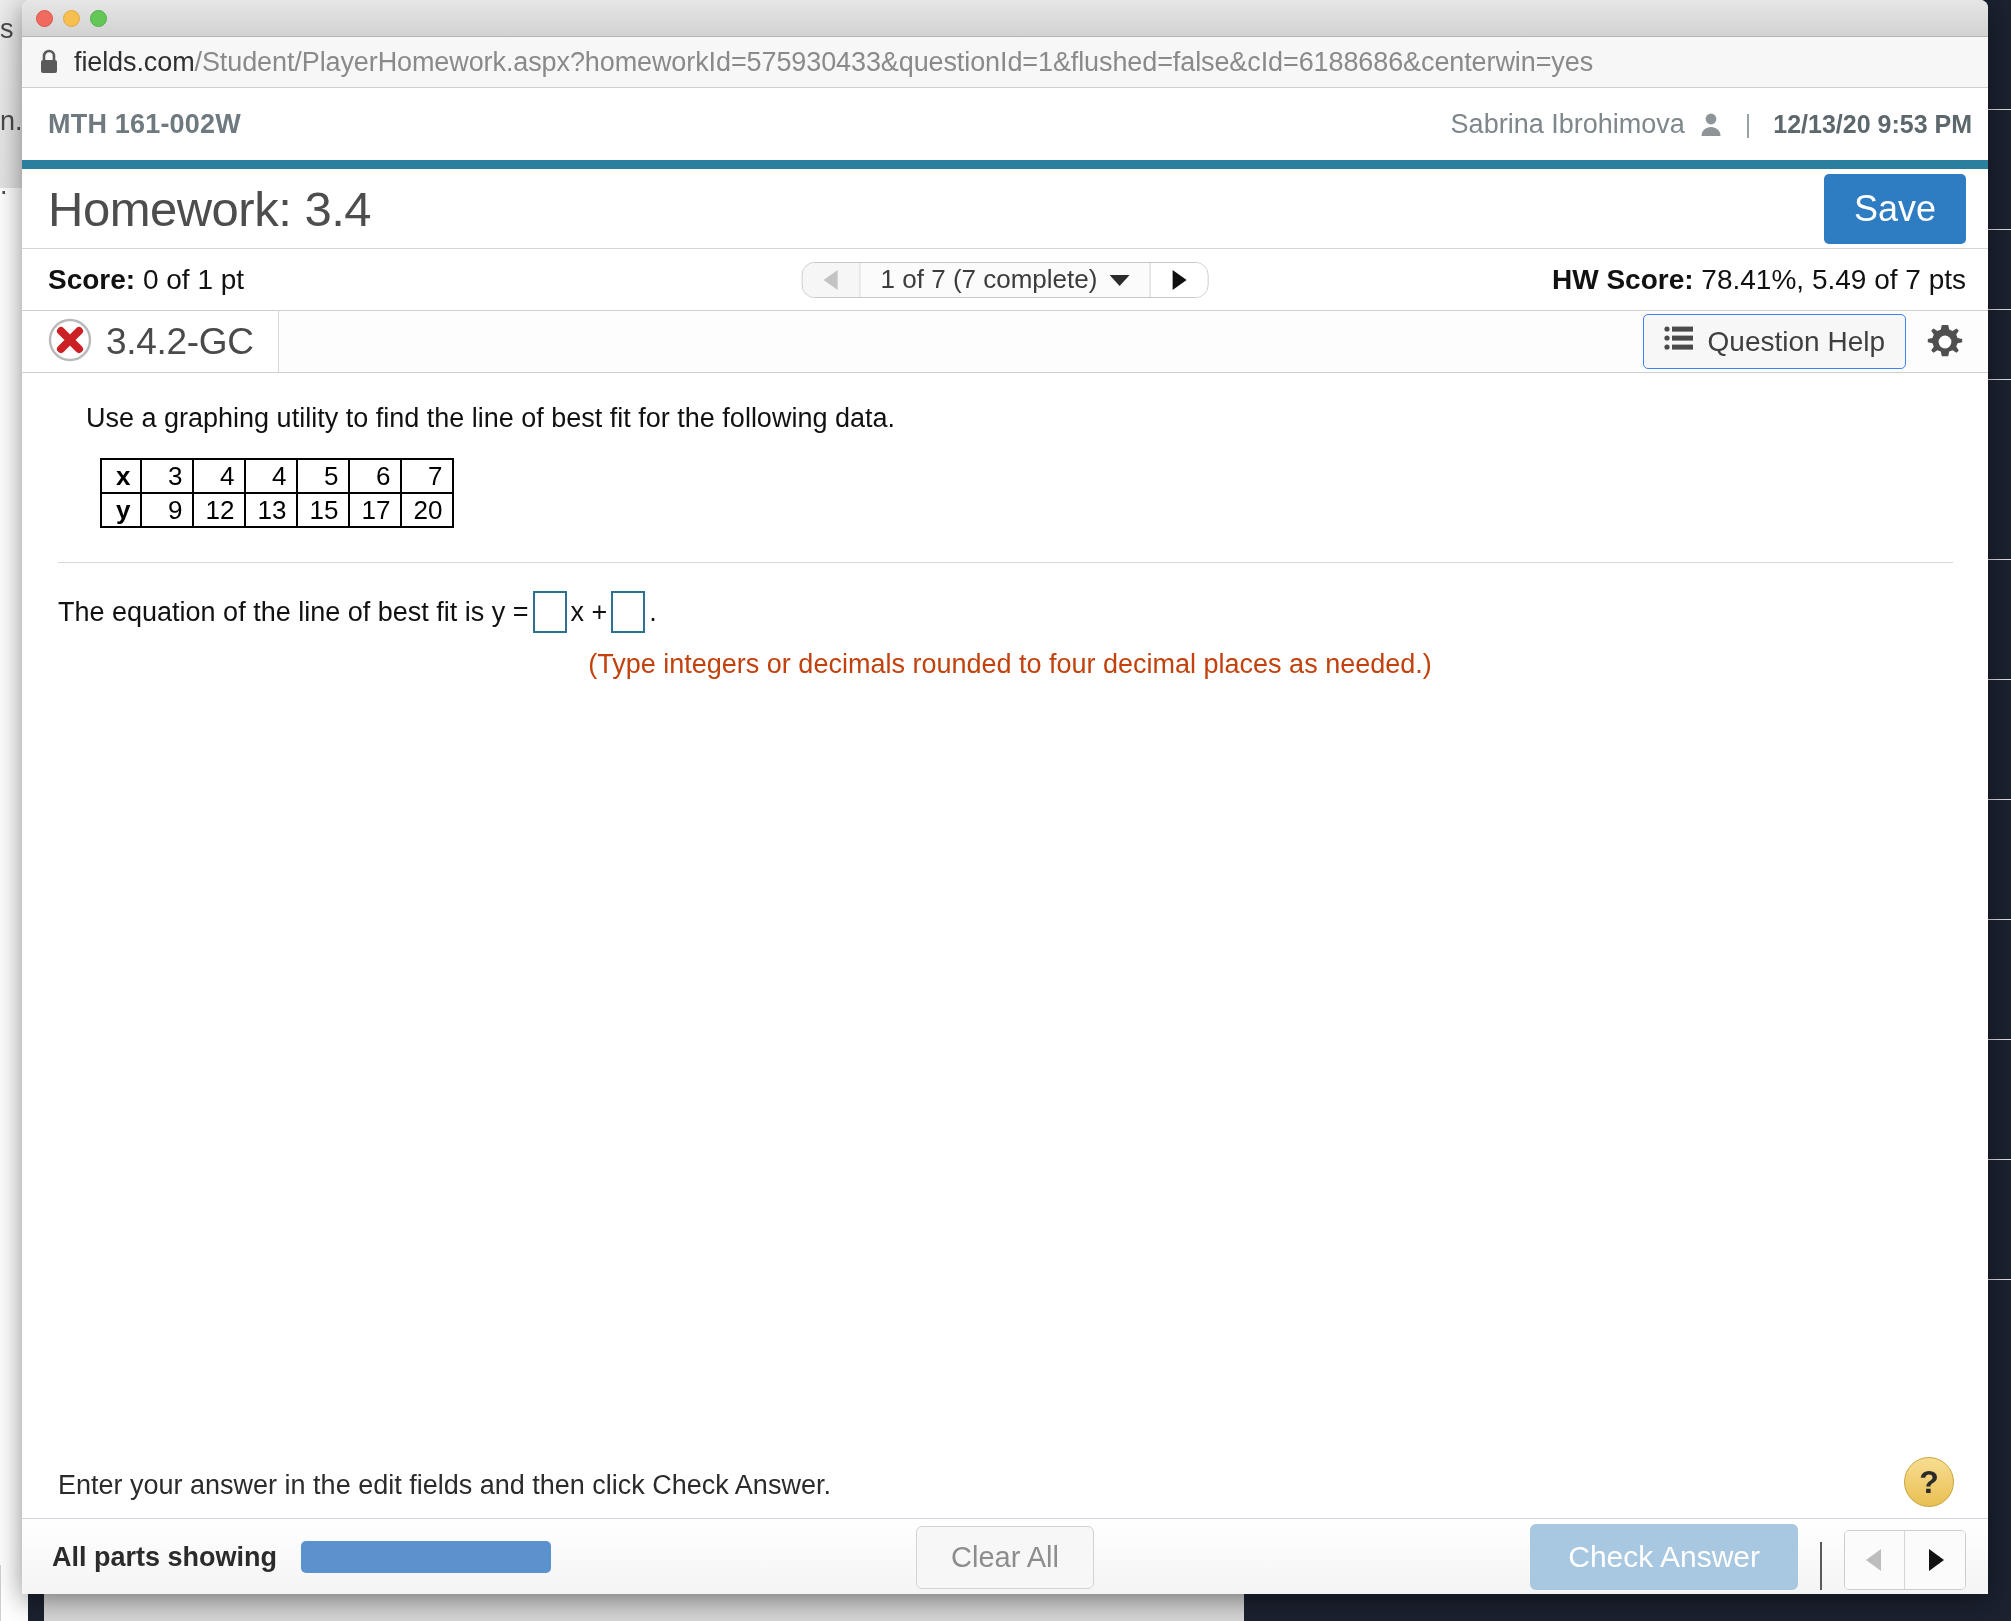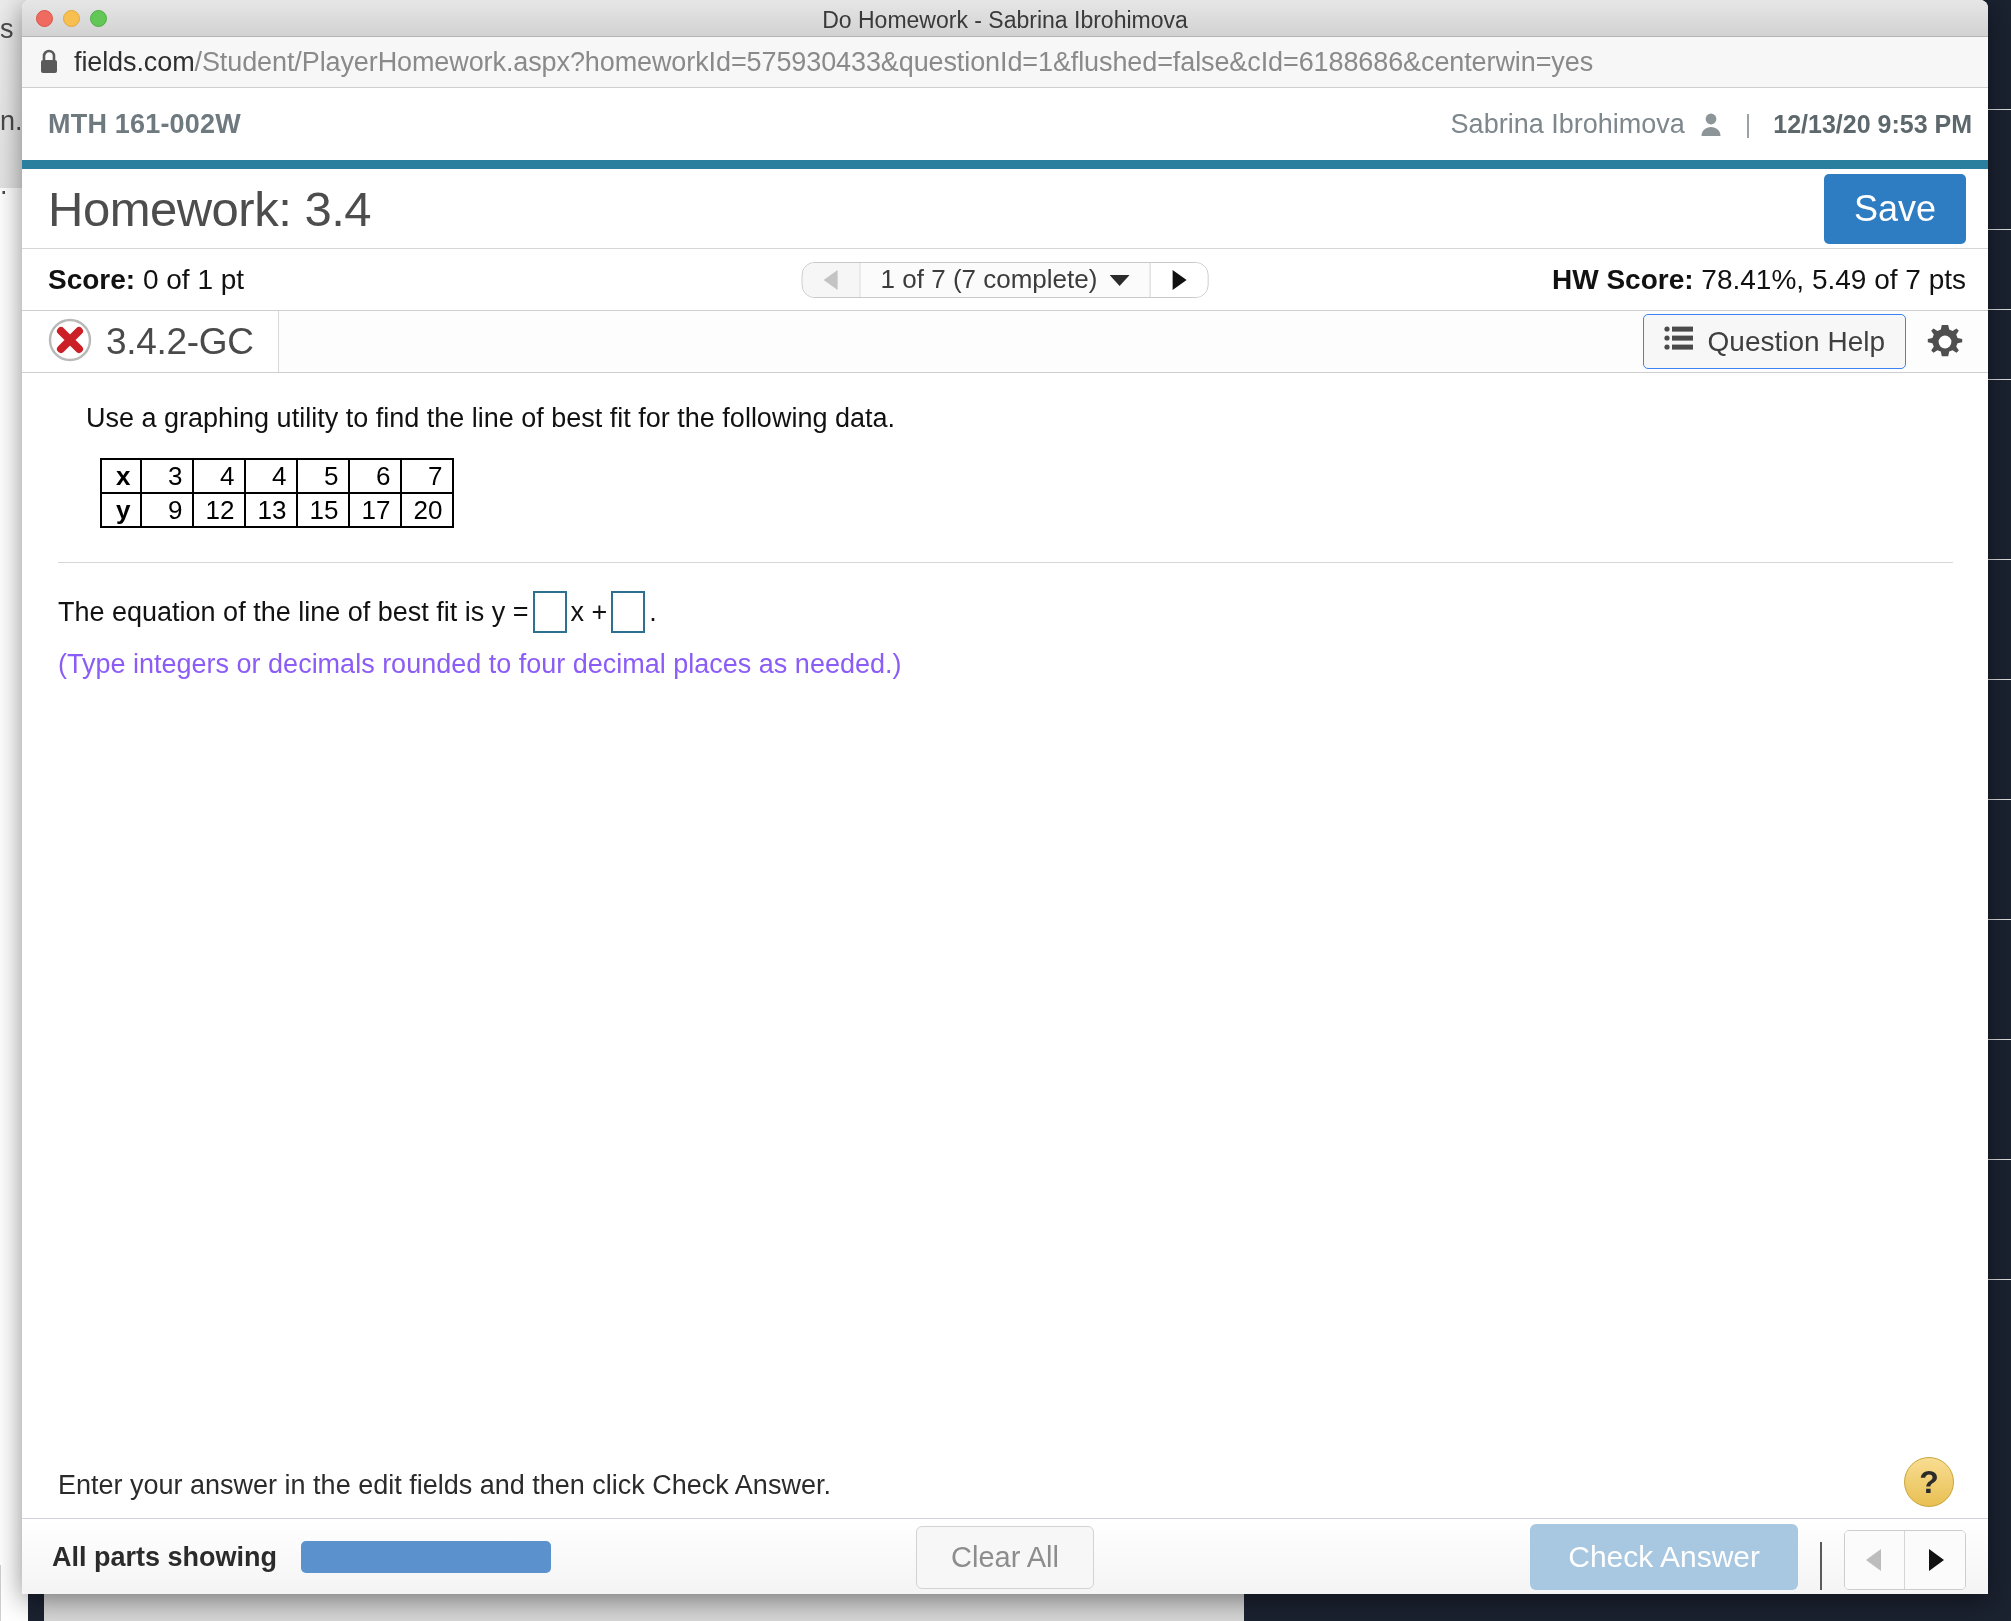--- a/index.html
+++ b/index.html
@@ -228,21 +228,22 @@
     border: 2px solid #2e7090;
     background: #fff;
     margin: 0 4px;
     display: inline-block;
     vertical-align: middle;
     cursor: text;
   }
   #answer-hint {
     margin-top: 16px;
     font-size: 27px;
-    color: #8b5cf6;
+    color: #c2410c;
+    text-align: center;
   }
 
   
   #instruction-row {
     position: relative;
     height: 66px;
     padding: 0 26px 0 36px;
     display: flex; align-items: center;
     background: #fff;
     border-bottom: 1px solid #d2d2e0;
@@ -338,21 +339,20 @@
   </div>
 
   <div id="browser-window">
 
     <div id="title-bar">
       <div id="traffic-lights">
         <div class="traffic-light tl-red"></div>
         <div class="traffic-light tl-yellow"></div>
         <div class="traffic-light tl-green"></div>
       </div>
-      <div id="window-title">Do Homework - Sabrina Ibrohimova</div>
     </div>
 
     <div id="url-bar">
       <span id="lock-icon">
         <svg width="22" height="26" viewBox="0 0 22 26">
           <path d="M6 11V7a5 5 0 0 1 10 0v4" fill="none" stroke="#5a5a5a" stroke-width="2.6"></path>
           <rect x="3" y="11" width="16" height="13" rx="2" fill="#5a5a5a"></rect>
         </svg>
       </span>
       <span id="url-text"><span class="host">fields.com</span><span>/Student/PlayerHomework.aspx?homeworkId=575930433&amp;questionId=1&amp;flushed=false&amp;cId=6188686&amp;centerwin=yes</span></span>

